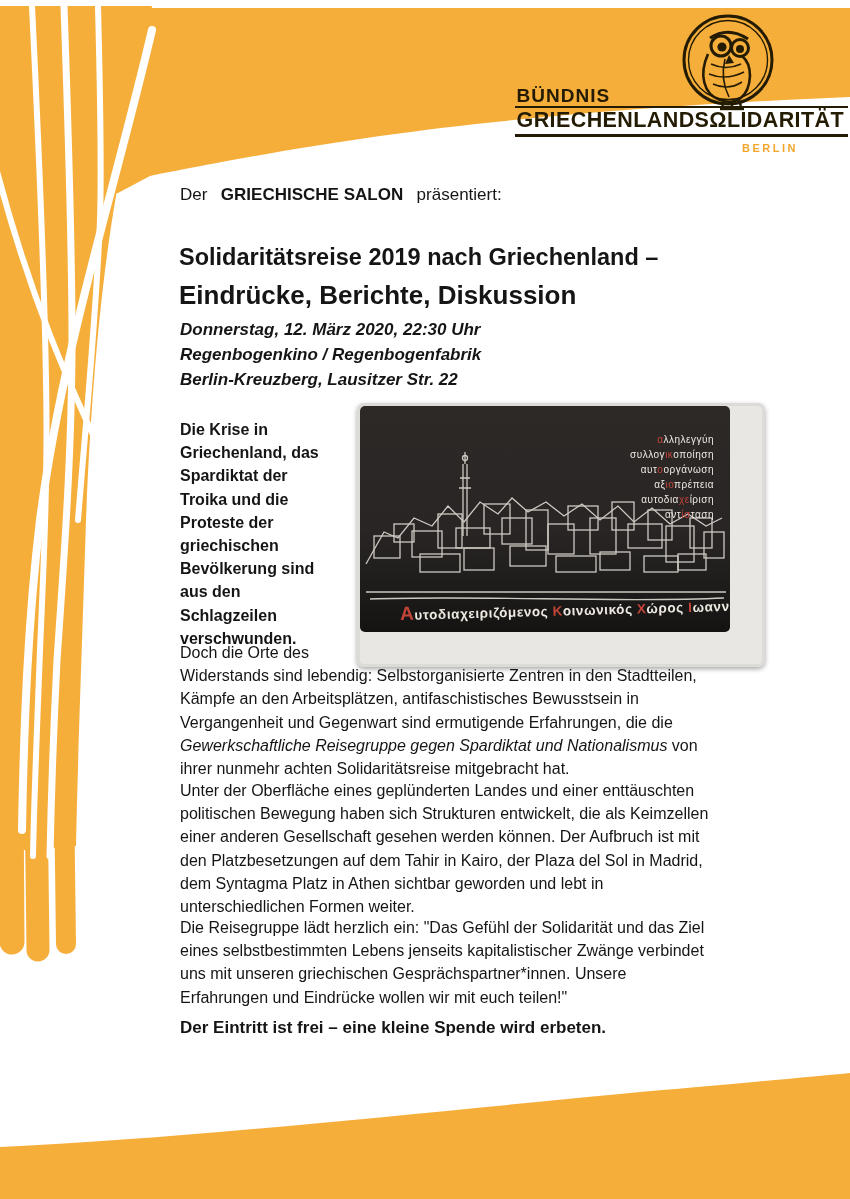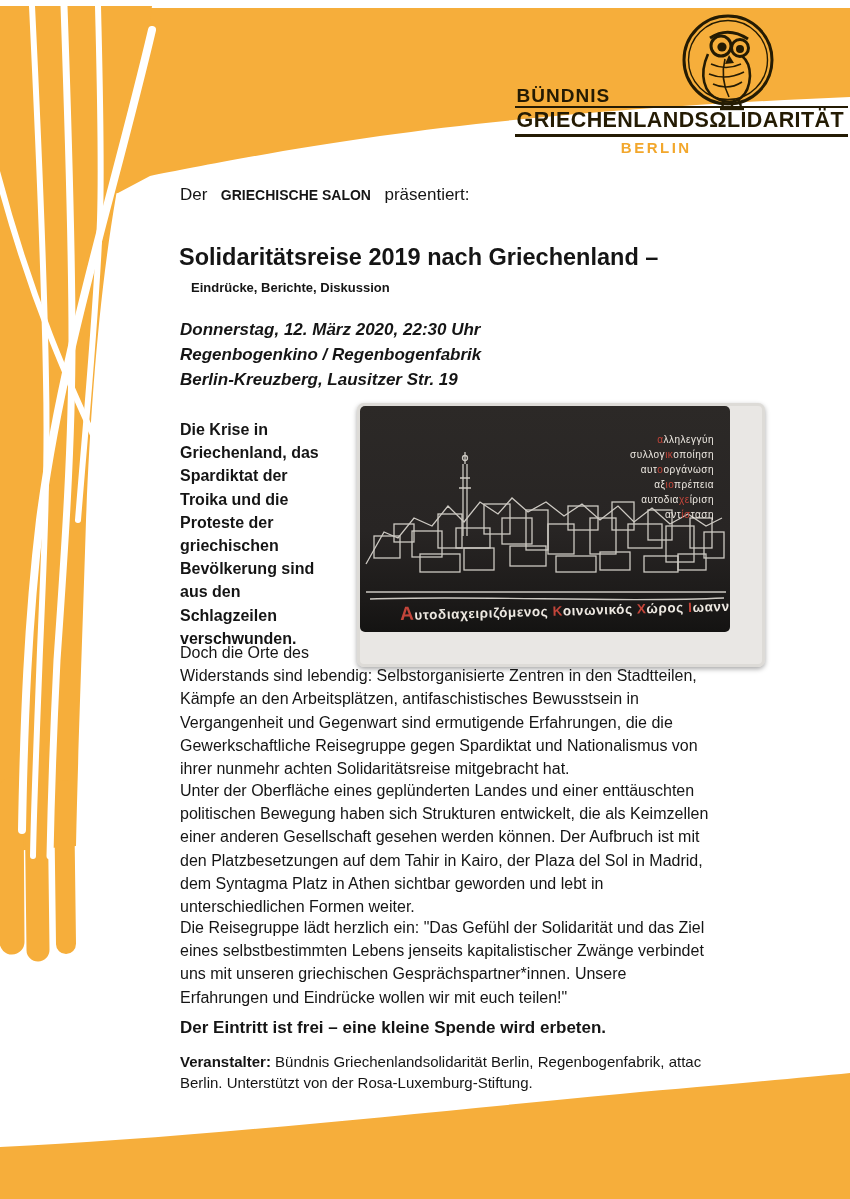--- a/index.html
+++ b/index.html
@@ -11,43 +11,43 @@
   .abs{position:absolute;}
   .bg-svg{position:absolute;left:0;top:0;}
 
   
   .logo-block{position:absolute;right:2px;top:86px;text-align:left;}
   .logo-line1{font-size:19px;font-weight:800;letter-spacing:1px;color:#241b03;
     padding-left:2px;line-height:20px;}
   .logo-line2{font-size:21.5px;font-weight:800;letter-spacing:.4px;color:#241b03;
     border-top:2.5px solid #241b03;border-bottom:3px solid #241b03;
     padding:1px 4px 2px 2px;line-height:23px;}
-  .logo-city{font-size:15px;font-weight:800;letter-spacing:2.5px;color:#f2a72c;
-    text-align:center;padding-right:50px;line-height:20px;margin-top:1px;}
+  .logo-city{font-size:11px;font-weight:800;letter-spacing:2.5px;color:#f2a72c;
+    text-align:right;padding-right:50px;line-height:20px;margin-top:1px;}
 
   
   .salon-line{position:absolute;left:180px;top:185px;white-space:nowrap;}
   .salon-prefix,.salon-suffix{font-size:17px;font-weight:normal;}
-  .salon-title{font-size:14px;font-weight:bold;margin:16px 9px;}
+  .salon-title{font-size:17px;font-weight:bold;margin:16px 9px;}
   .heading{position:absolute;left:179px;top:244px;font-size:23.5px;font-weight:bold;white-space:nowrap;}
-  .subheading{position:absolute;left:179px;top:280px;font-size:13px;font-weight:bold;white-space:nowrap;margin-left:12px;}
+  .subheading{position:absolute;left:179px;top:280px;font-size:26px;font-weight:bold;white-space:nowrap;}
   .event-block{position:absolute;left:180px;top:317px;font-size:17px;font-weight:bold;
     font-style:italic;line-height:25px;}
 
   
   .body-text{font-size:16px;line-height:23.2px;white-space:pre-line;}
   .intro-col{position:absolute;left:180px;top:418px;width:185px;font-weight:bold;}
   .para2{position:absolute;left:180px;top:641px;width:600px;}
   .para3{position:absolute;left:180px;top:779px;width:600px;}
   .para4{position:absolute;left:180px;top:916px;width:600px;}
   .entry-line{position:absolute;left:180px;top:1018px;font-size:17px;font-weight:bold;white-space:nowrap;}
   .organizer{position:absolute;left:180px;top:1051px;width:600px;font-size:15px;
     line-height:21px;white-space:pre-line;}
   .organizer b{font-weight:bold;}
-  .italic{}
+  .italic{font-style:italic;}
 
   
   .photo{position:absolute;left:357px;top:403px;width:376px;height:232px;
     background:#e9e7e4;border-radius:7px;padding:16px;
     box-shadow:0 2px 5px rgba(0,0,0,.35), inset 0 0 0 3px #dddbd7;}
   .photo-inner{position:absolute;left:3px;top:3px;width:370px;height:226px;border-radius:5px;
     overflow:hidden;background:linear-gradient(180deg,#2c2927 0%,#282524 55%,#1c1a19 86%,#141312 100%);}
   .greek-words{position:absolute;right:16px;top:26px;text-align:right;
     font-size:10px;line-height:15px;color:#eee9e2;letter-spacing:.5px;}
   .greek-words .red,.banner-caption .red{color:#c3453a;}
@@ -115,21 +115,21 @@
     <span class="salon-title">GRIECHISCHE SALON</span>
     <span class="salon-suffix">präsentiert:</span>
   </div>
 
   <div class="heading">Solidaritätsreise 2019 nach Griechenland –</div>
   <div class="subheading">Eindrücke, Berichte, Diskussion</div>
 
   <div class="event-block">
     <div>Donnerstag, 12. März 2020, 22:30 Uhr</div>
     <div>Regenbogenkino / Regenbogenfabrik</div>
-    <div>Berlin-Kreuzberg, Lausitzer Str. 19</div>
+    <div>Berlin-Kreuzberg, Lausitzer Str. 22</div>
   </div>
 
   <div class="photo">
     <div class="photo-inner">
       <svg width="370" height="226" viewBox="0 0 370 226" aria-hidden="true">
         <g fill="none" stroke="#dbd7d0" stroke-width="1.3" opacity="0.92">
           <polyline points="6,158 24,126 38,132 54,112 72,120 88,100 104,116 120,96 138,108 152,92 168,106 186,96 204,110 222,98 240,114 258,100 274,116 292,102 310,118 328,108 346,120 362,112"></polyline>
           <rect x="14" y="130" width="26" height="22"></rect>
             <rect x="34" y="118" width="20" height="18"></rect>
           <rect x="52" y="125" width="30" height="26"></rect>
@@ -198,16 +198,14 @@
 Erfahrungen und Eindrücke wollen wir mit euch teilen!"</div>
   <div class="body-text para3">Unter der Oberfläche eines geplünderten Landes und einer enttäuschten
 politischen Bewegung haben sich Strukturen entwickelt, die als Keimzellen
 einer anderen Gesellschaft gesehen werden können. Der Aufbruch ist mit
 den Platzbesetzungen auf dem Tahir in Kairo, der Plaza del Sol in Madrid,
 dem Syntagma Platz in Athen sichtbar geworden und lebt in
 unterschiedlichen Formen weiter.</div>
 
   <div class="entry-line">Der Eintritt ist frei – eine kleine Spende wird erbeten.</div>
 
-  <div class="organizer"><b>Veranstalter:</b><span> Bündnis Griechenlandsolidarität Berlin, Regenbogenfabrik, attac
-Berlin. Unterstützt von der Rosa-Luxemburg-Stiftung.</span></div>
 
 </div>
 
 </body></html>

